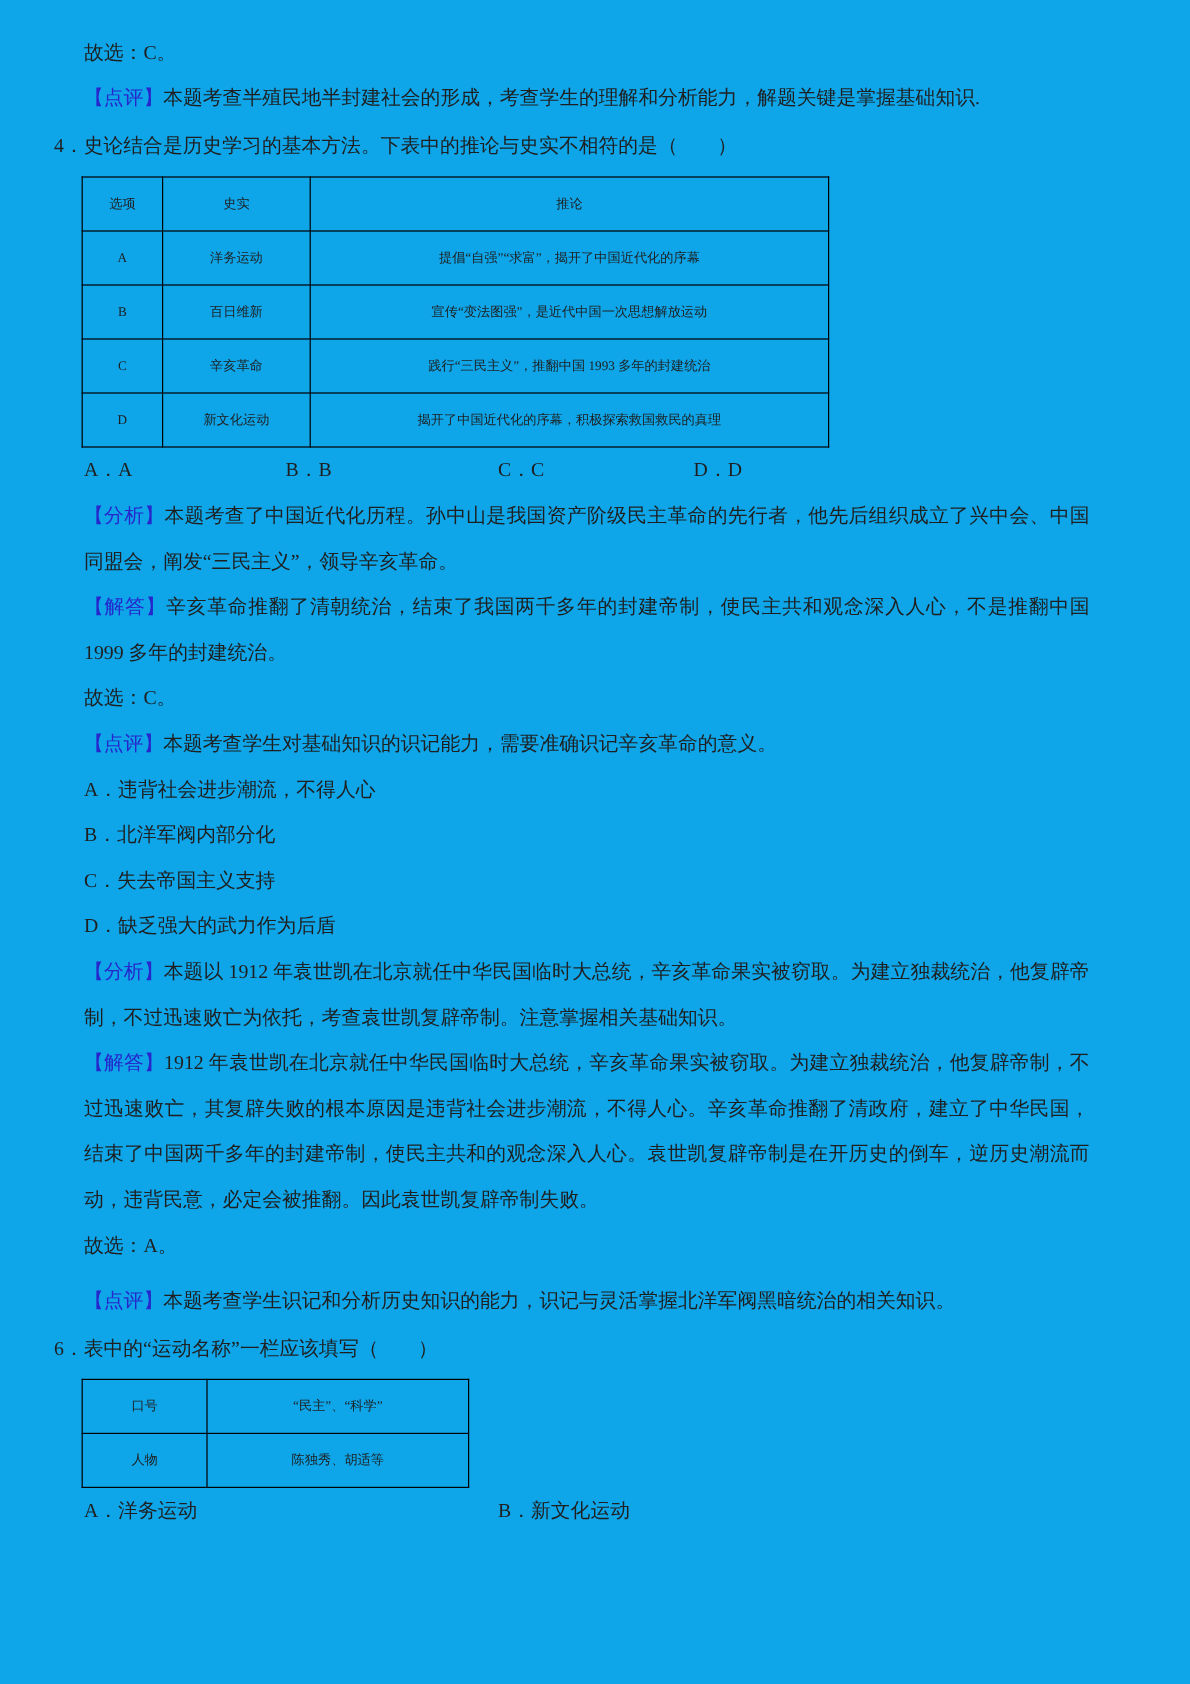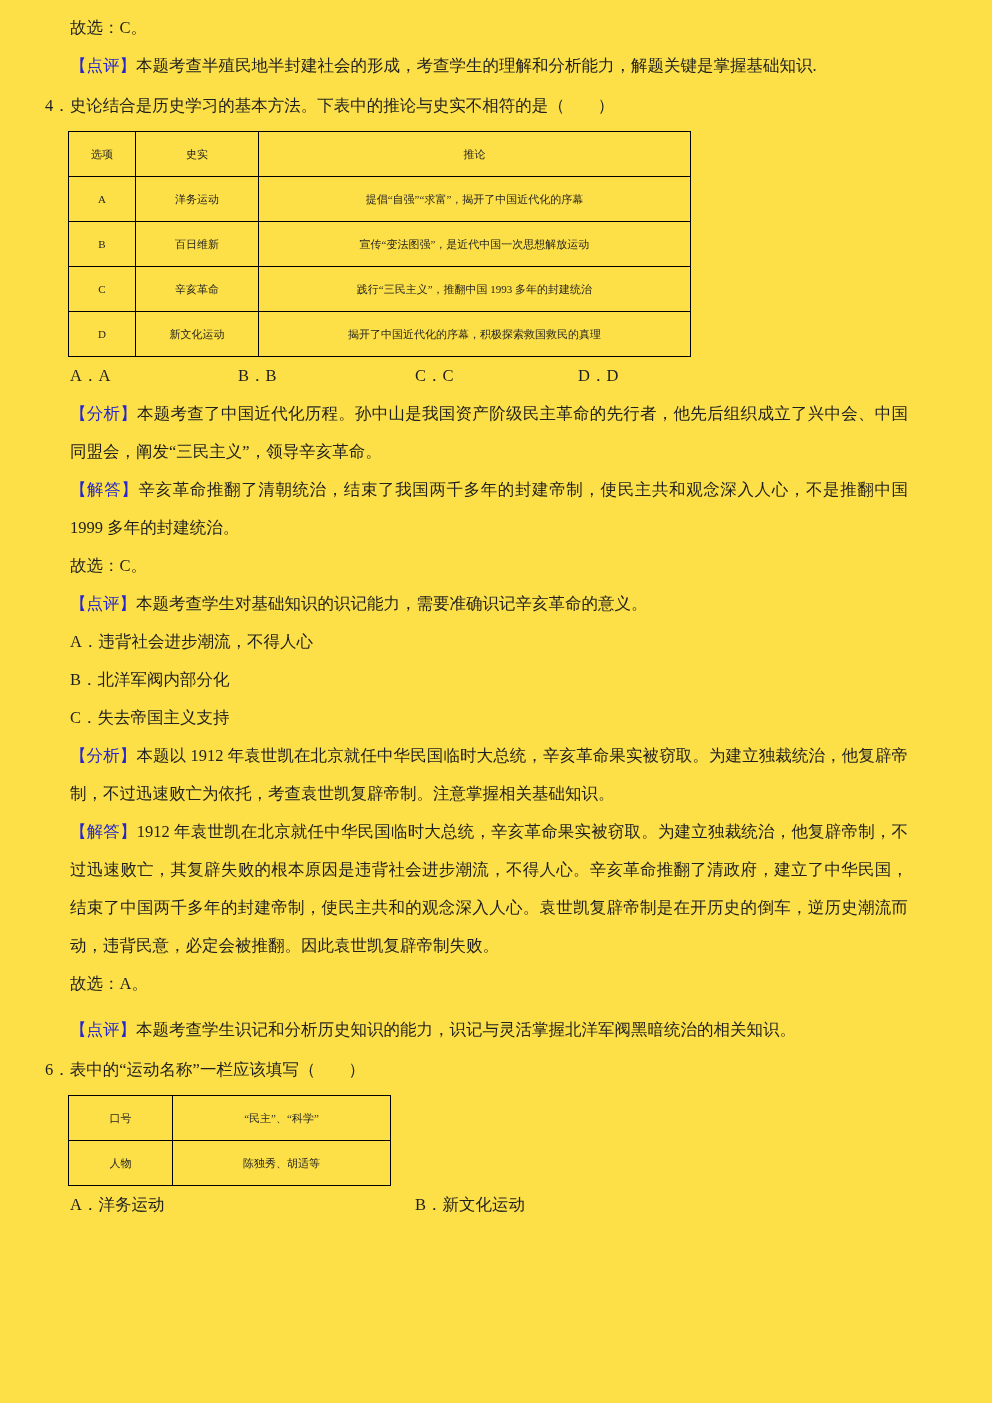--- a/index.html
+++ b/index.html
@@ -5,22 +5,22 @@
   html, body {
     margin: 0;
     padding: 0;
     background: #ffffff;
   }
   .page {
     position: relative;
     width: 992px;
     height: 1403px;
     box-sizing: border-box;
-    padding: 9px 84px 0 70px;
-    background: #fde047;
+    padding: 25px 84px 0 70px;
+    background: #0ea5e9;
     font-family: "Liberation Serif", "DejaVu Serif", serif;
     font-size: 16.5px;
     color: #1f1f1f;
     overflow: hidden;
   }
   p.line {
     margin: 0;
     line-height: 38px;
     text-align: justify;
   }
@@ -120,20 +120,21 @@
   </div>
 
   <p class="line"><span class="lbl">【分析】</span><span>本题考查了中国近代化历程。孙中山是我国资产阶级民主革命的先行者，他先后组织成立了兴中会、中国同盟会，阐发“三民主义”，领导辛亥革命。</span></p>
   <p class="line"><span class="lbl">【解答】</span><span>辛亥革命推翻了清朝统治，结束了我国两千多年的封建帝制，使民主共和观念深入人心，不是推翻中国 1999 多年的封建统治。</span></p>
   <p class="line">故选：C。</p>
   <p class="line"><span class="lbl">【点评】</span><span>本题考查学生对基础知识的识记能力，需要准确识记辛亥革命的意义。</span></p>
 
   <p class="line">A．违背社会进步潮流，不得人心</p>
   <p class="line">B．北洋军阀内部分化</p>
   <p class="line">C．失去帝国主义支持</p>
+  <p class="line">D．缺乏强大的武力作为后盾</p>
   <p class="line"><span class="lbl">【分析】</span><span>本题以 1912 年袁世凯在北京就任中华民国临时大总统，辛亥革命果实被窃取。为建立独裁统治，他复辟帝制，不过迅速败亡为依托，考查袁世凯复辟帝制。注意掌握相关基础知识。</span></p>
   <p class="line"><span class="lbl">【解答】</span><span>1912 年袁世凯在北京就任中华民国临时大总统，辛亥革命果实被窃取。为建立独裁统治，他复辟帝制，不过迅速败亡，其复辟失败的根本原因是违背社会进步潮流，不得人心。辛亥革命推翻了清政府，建立了中华民国，结束了中国两千多年的封建帝制，使民主共和的观念深入人心。袁世凯复辟帝制是在开历史的倒车，逆历史潮流而动，违背民意，必定会被推翻。因此袁世凯复辟帝制失败。</span></p>
   <p class="line">故选：A。</p>
   <p class="line mt8"><span class="lbl">【点评】</span><span>本题考查学生识记和分析历史知识的能力，识记与灵活掌握北洋军阀黑暗统治的相关知识。</span></p>
 
   <p class="stem">6．表中的“运动名称”一栏应该填写（　　）</p>
 
   <table class="t2">
     <colgroup>
         <col style="width:104px">

